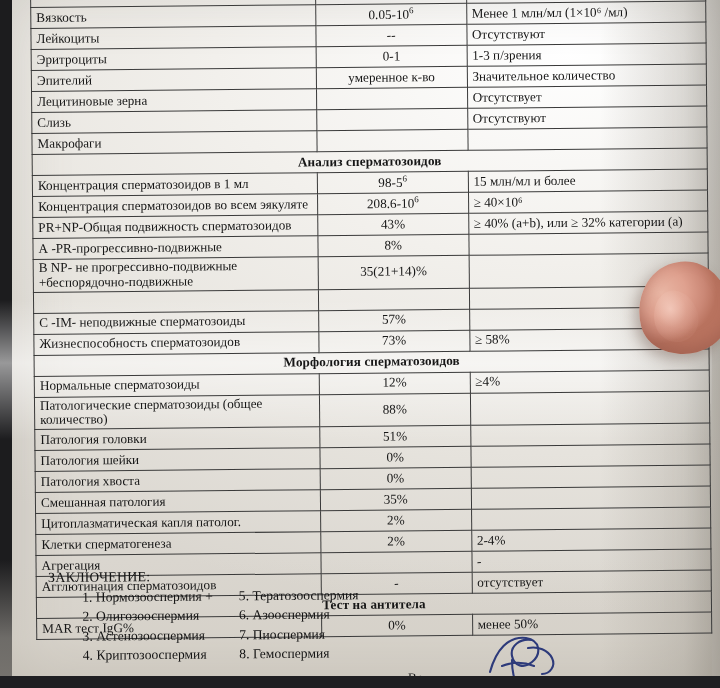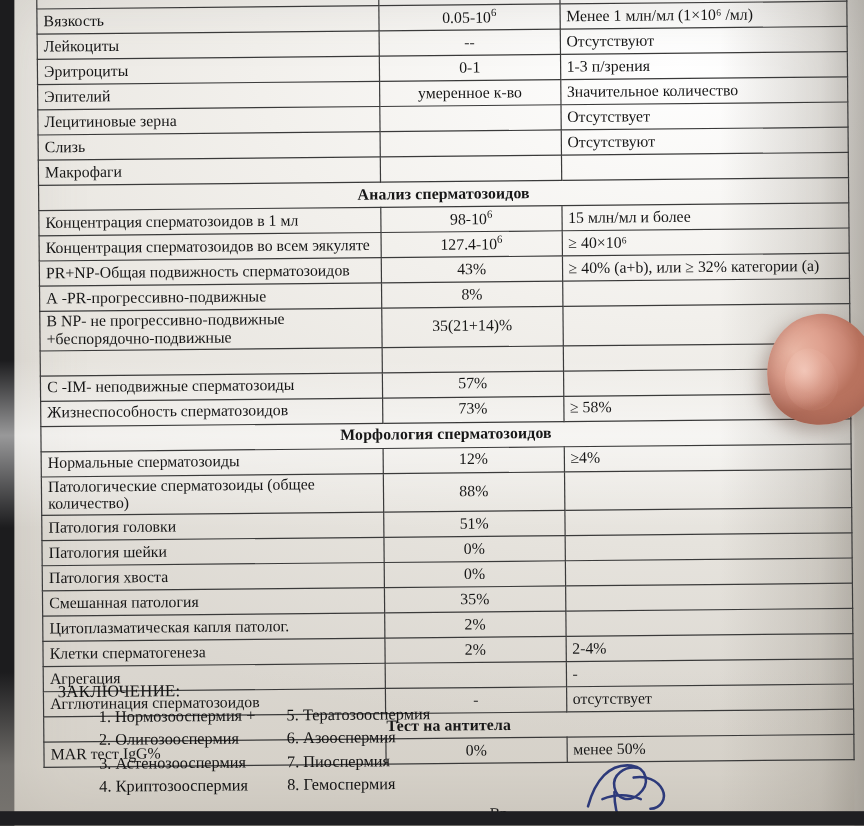--- a/index.html
+++ b/index.html
@@ -184,27 +184,27 @@
           <td class="c2"></td>
           <td class="c3"></td>
         </tr>
 
         <tr>
           <td class="section" colspan="3">Анализ сперматозоидов</td>
         </tr>
 
         <tr>
           <td class="c1">Концентрация сперматозоидов в 1 мл</td>
-          <td class="c2"><span>98-10</span><span class="sup">6</span></td>
+          <td class="c2"><span>98-5</span><span class="sup">6</span></td>
           <td class="c3">15 млн/мл и более</td>
         </tr>
 
         <tr>
           <td class="c1 tall">Концентрация сперматозоидов во всем эякуляте</td>
-          <td class="c2 tall"><span>127.4-10</span><span class="sup">6</span></td>
+          <td class="c2 tall"><span>208.6-10</span><span class="sup">6</span></td>
           <td class="c3 tall">≥ 40×10⁶</td>
         </tr>
 
         <tr>
           <td class="c1 tall">PR+NP-Общая подвижность сперматозоидов</td>
           <td class="c2 tall">43%</td>
           <td class="c3 tall">≥ 40% (a+b), или ≥ 32% категории (a)</td>
         </tr>
 
         <tr>

